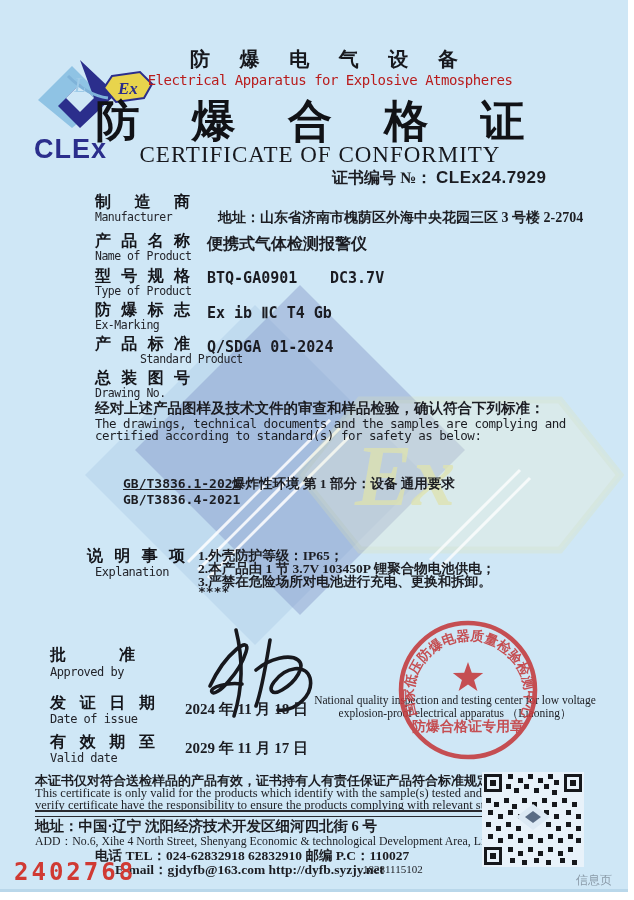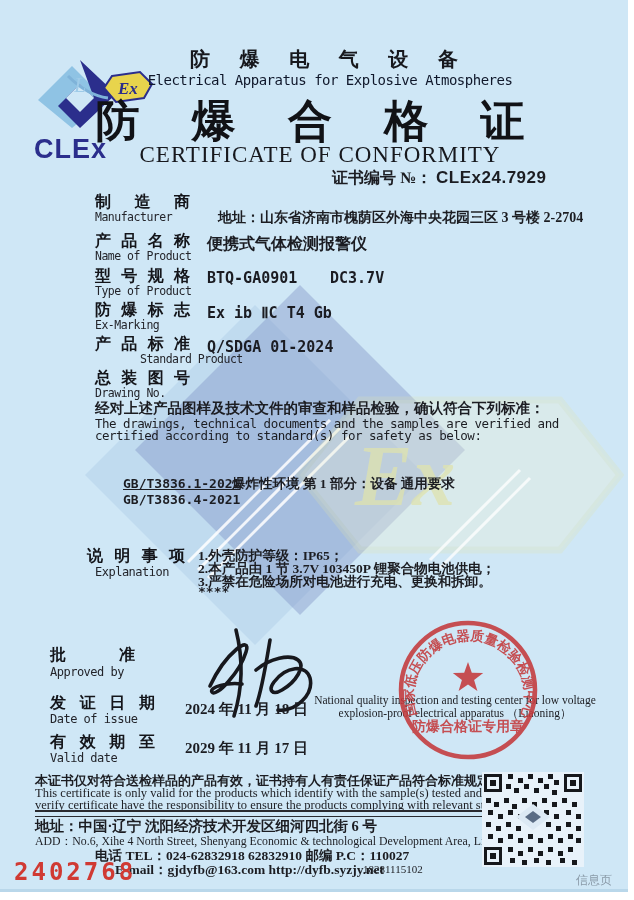--- a/index.html
+++ b/index.html
@@ -51,21 +51,21 @@
       <polygon points="46,26 60,40 46,54 32,40" fill="#cfe7f6"></polygon>
       <polygon points="78,18 106,14 118,26 110,40 82,44 70,30" fill="#e8d44c" stroke="#2b2e8c" stroke-width="2"></polygon>
       <text x="84" y="36" font-family="Liberation Serif, serif" font-style="italic" font-weight="bold" font-size="17" fill="#2b2e8c">Ex</text>
       <path d="M34,18 C46,30 58,38 74,40" stroke="#7fb3d9" stroke-width="3" fill="none"></path>
       <text x="40" y="34" font-family="Liberation Serif, serif" font-style="italic" font-size="22" fill="#9fcbe8">L</text>
     </svg>
     <div class="hei" style="margin-top:2px; font-size:27px; color:#2b2e8c; letter-spacing:1px;">CLEx</div>
   </div>
 
   <div class="abs center hei nowrap" style="left:110px; top:46px; width:440px; font-size:20px; letter-spacing:12px; color:#17181d;">防 爆 电 气 设 备</div>
-  <div class="abs center nowrap" style="left:110px; top:72px; width:440px; font-size:14px; font-family:'DejaVu Sans Mono', monospace; letter-spacing:-0.5px; color:#0f172a;">Electrical Apparatus for Explosive Atmospheres</div>
+  <div class="abs center nowrap" style="left:110px; top:72px; width:440px; font-size:14px; font-family:'DejaVu Sans Mono', monospace; letter-spacing:-0.5px; color:#b91c1c;">Electrical Apparatus for Explosive Atmospheres</div>
   <div class="abs center hei nowrap" style="left:90px; top:92px; width:460px; font-size:44px; letter-spacing:20px; color:#111216;">防 爆 合 格 证</div>
   <div class="abs center nowrap" style="left:90px; top:142px; width:460px; font-size:23px; letter-spacing:1px; color:#17181d;">CERTIFICATE OF CONFORMITY</div>
   <div class="abs nowrap" style="left:332px; top:168px; font-size:16px;">
     <span style="font-weight:bold;">证书编号 №：</span>
     <span class="hei" style="font-size:17px; letter-spacing:0.5px;">CLEx24.7929</span>
   </div>
 
   <div class="abs jlabel" style="left:95px; top:192px;">制 造 商</div>
   <div class="abs ensub" style="left:95px; top:210px;">Manufacturer</div>
   <div class="abs nowrap" style="left:218px; top:209px; font-size:14px; font-weight:bold;">地址：山东省济南市槐荫区外海中央花园三区 3 号楼 2-2704</div>
@@ -84,21 +84,21 @@
   <div class="abs valmono nowrap" style="left:207px; top:304px;">Ex ib ⅡC T4 Gb</div>
 
   <div class="abs jlabel" style="left:95px; top:334px;">产 品 标 准</div>
   <div class="abs ensub" style="left:95px; top:352px;margin-left:45px;">Standard Product</div>
   <div class="abs valmono nowrap" style="left:207px; top:338px;">Q/SDGA 01-2024</div>
 
   <div class="abs jlabel" style="left:95px; top:368px;">总 装 图 号</div>
   <div class="abs ensub" style="left:95px; top:386px;">Drawing No.</div>
 
   <div class="abs hei nowrap" style="left:95px; top:399px; font-size:14.5px;">经对上述产品图样及技术文件的审查和样品检验，确认符合下列标准：</div>
-  <div class="abs mono nowrap" style="left:95px; top:416px; font-size:12.5px; letter-spacing:-0.5px;">The drawings, technical documents and the samples are verified and</div>
+  <div class="abs mono nowrap" style="left:95px; top:416px; font-size:12.5px; letter-spacing:-0.5px;">The drawings, technical documents and the samples are complying and</div>
   <div class="abs mono nowrap" style="left:95px; top:428px; font-size:12.5px; letter-spacing:-0.5px;">certified according to standard(s) for safety as below:</div>
 
   <div class="abs mono nowrap" style="left:123px; top:476px; font-size:13px; font-weight:bold;text-decoration:underline;">GB/T3836.1-2021</div>
   <div class="abs nowrap" style="left:232px; top:475px; font-size:13.5px; font-weight:bold;">爆炸性环境 第 1 部分：设备 通用要求</div>
   <div class="abs mono nowrap" style="left:123px; top:492px; font-size:13px; font-weight:bold;">GB/T3836.4-2021</div>
 
   <div class="abs jlabel" style="left:87px; top:546px; width:98px;">说 明 事 项</div>
   <div class="abs ensub" style="left:95px; top:565px; font-size:12px;">Explanation</div>
   <div class="abs nowrap" style="left:198px; top:547px; font-size:13.5px; font-weight:bold;">1.外壳防护等级：IP65；</div>
   <div class="abs nowrap" style="left:198px; top:560px; font-size:13.5px; font-weight:bold;">2.本产品由 1 节 3.7V 103450P 锂聚合物电池供电；</div>

